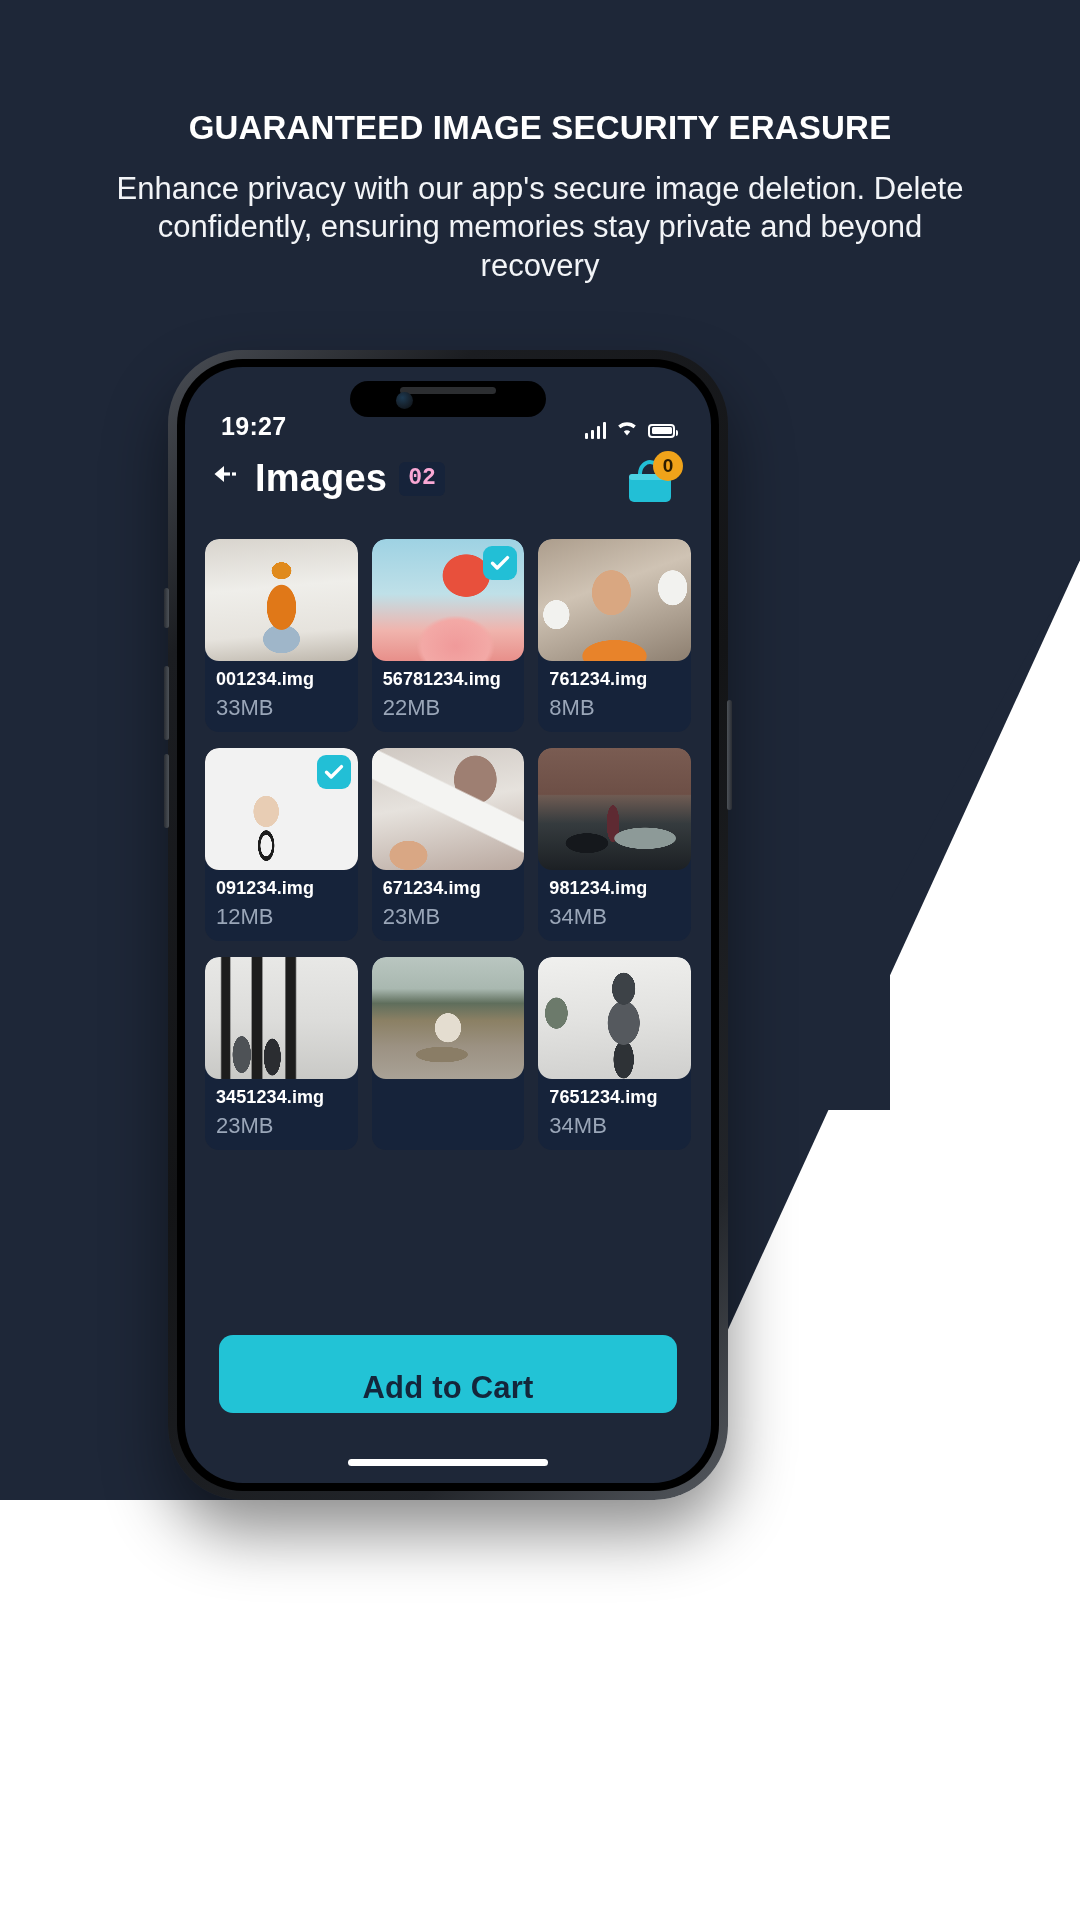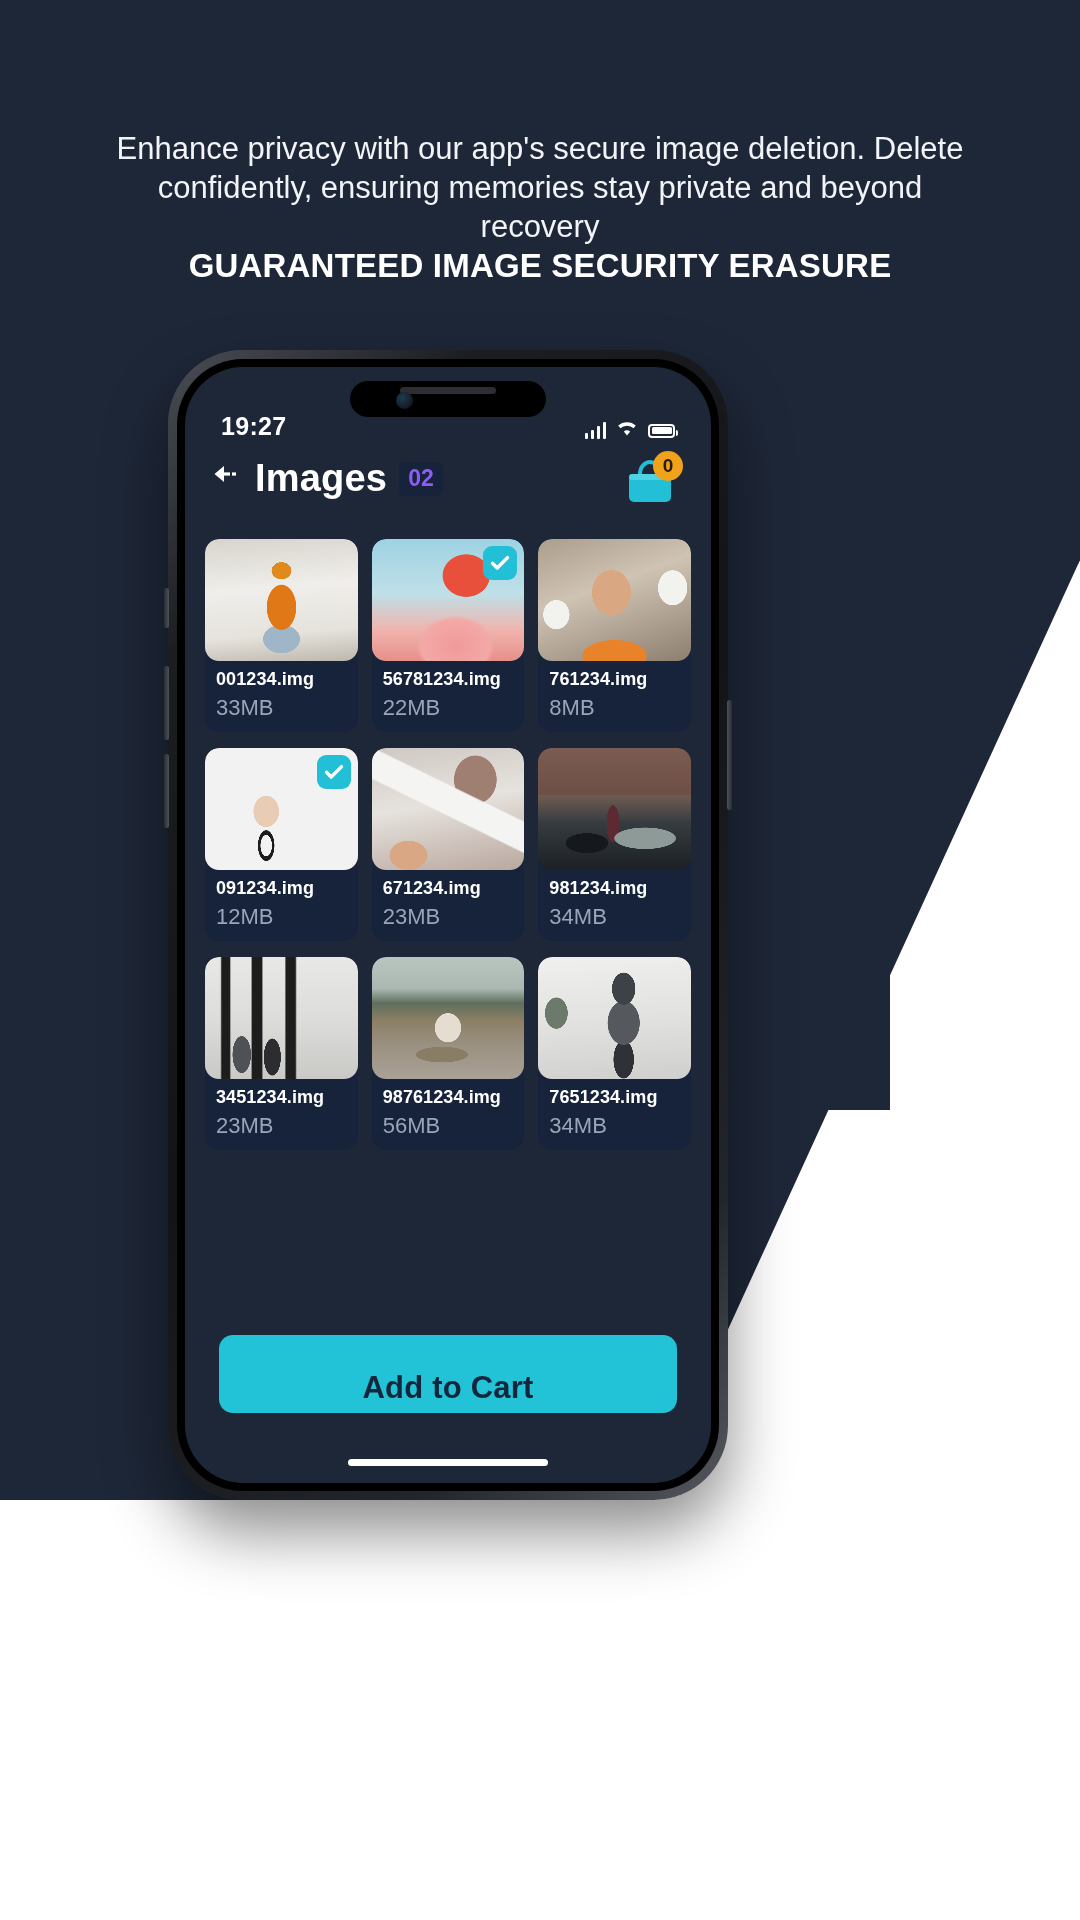--- a/index.html
+++ b/index.html
@@ -187,26 +187,27 @@
     display: flex; align-items: center; justify-content: center;
     margin-right: 12px;
     flex: 0 0 auto;
   }
   #title-row { display: flex; align-items: center; gap: 12px; }
   #app-title {
     font-size: 38px; font-weight: bold; color: #ffffff; letter-spacing: .2px;
   }
   #count-badge {
     background: #16233a;
-    color: #8b5cf6;
+    color: #f9a8d4;
     font-size: 23px;
     font-weight: bold;
     padding: 5px 9px 6px 9px;
     border-radius: 6px;
     line-height: 1;
+    font-family: Liberation Mono, monospace;
   }
   #cart-wrap {
     margin-left: auto;
     position: relative;
     width: 58px; height: 50px;
     flex: 0 0 auto;
   }
   #cart-badge {
     position: absolute;
     right: -2px; top: -6px;
@@ -367,22 +368,22 @@
 </style>
 </head>
 <body>
 
 <div id="page">
 
   <div id="bg-dark" style="background: rgb(30, 39, 56);"></div>
   <div id="bg-dark-2" style="background: rgb(30, 39, 56);"></div>
 
   <div id="headline-wrap">
+    <div id="headline">GUARANTEED IMAGE SECURITY ERASURE</div>
     <div id="subheadline">Enhance privacy with our app's secure image deletion. Delete confidently, ensuring memories stay private and beyond recovery</div>
-    <div id="headline">GUARANTEED IMAGE SECURITY ERASURE</div>
   </div>
 
   <div id="phone">
     <div id="phone-frame"></div>
     <div id="phone-inner-bezel"></div>
 
     <div class="side-btn" id="btn-mute"></div>
     <div class="side-btn" id="btn-volup"></div>
     <div class="side-btn" id="btn-voldn"></div>
     <div class="side-btn" id="btn-power"></div>
@@ -510,24 +511,20 @@
             </div>
             <div class="meta">
               <div class="fname">3451234.img</div>
               <div class="fsize">23MB</div>
             </div>
           </div>
           <div class="tile">
             <div class="thumb">
               <div class="art art-road"></div>
             </div>
-            <div class="meta">
-              <div class="fname">98761234.img</div>
-              <div class="fsize">56MB</div>
-            </div>
           </div>
           <div class="tile">
             <div class="thumb">
               <div class="art art-fashion"></div>
             </div>
             <div class="meta">
               <div class="fname">7651234.img</div>
               <div class="fsize">34MB</div>
             </div>
           </div>

